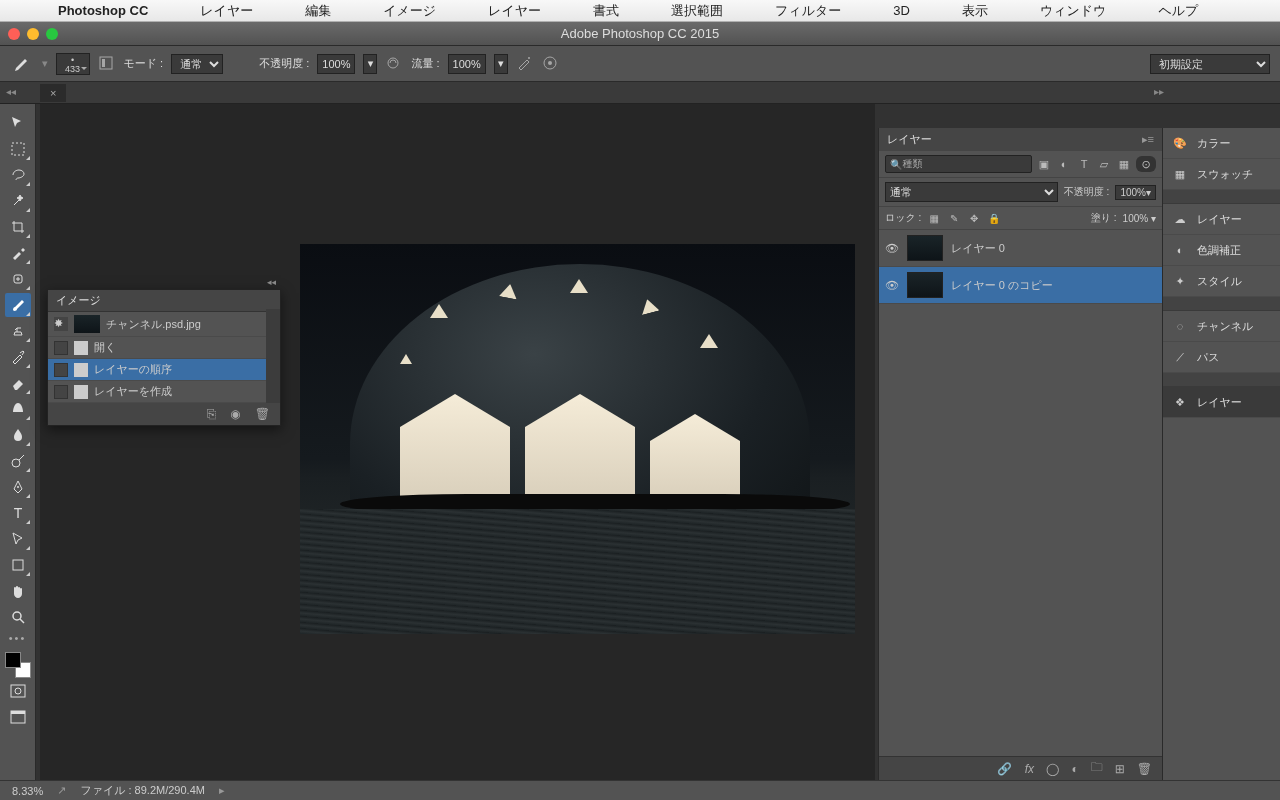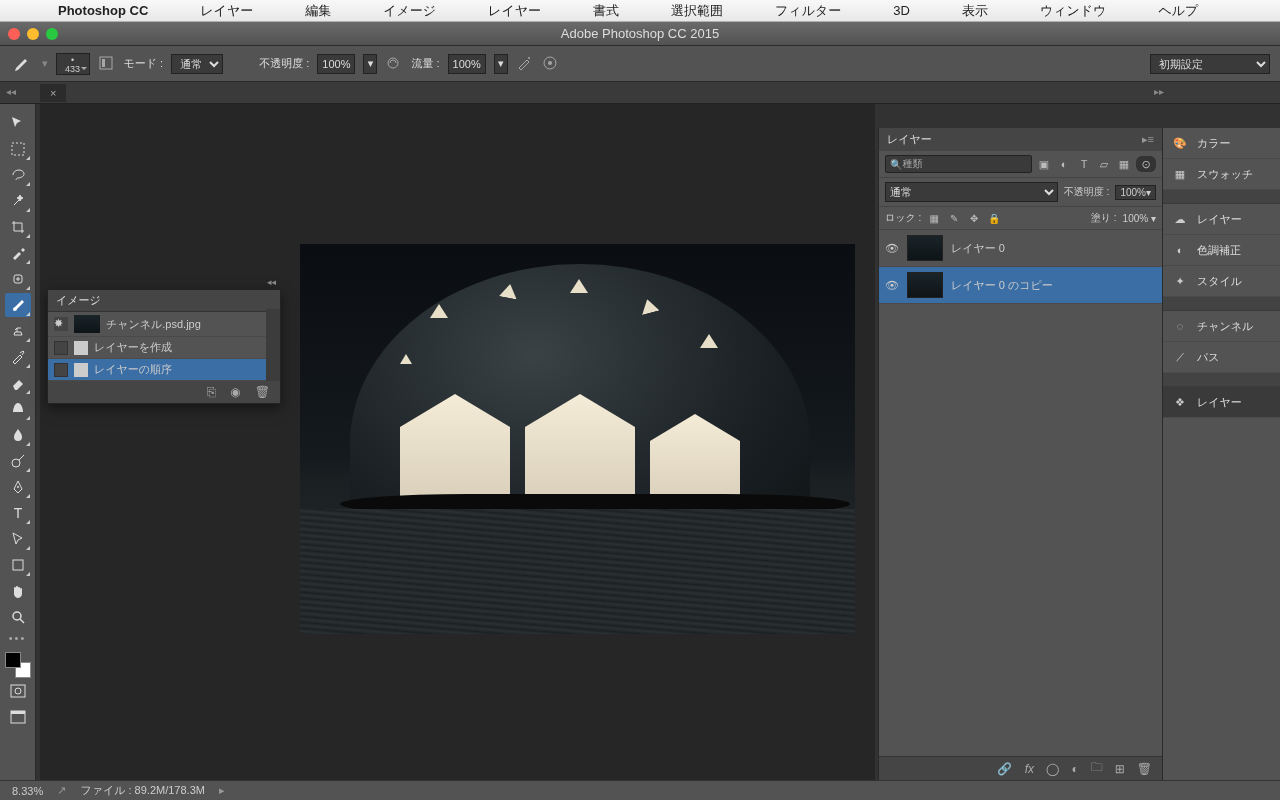--- a/index.html
+++ b/index.html
@@ -394,26 +394,31 @@
         <span>イメージ</span>
       </div>
     <div class="row">
       <span class="chk" style="border:none;">✸</span>
       <span class="thumb"></span>
       <span>チャンネル.psd.jpg</span>
     </div>
     <div class="row">
         <span class="chk"></span>
         <span class="doc-ico"></span>
-        <span>レイヤーを作成</span>
+        <span>開く</span>
       </div>
     <div class="row sel">
         <span class="chk"></span>
         <span class="doc-ico"></span>
         <span>レイヤーの順序</span>
+      </div>
+    <div class="row">
+        <span class="chk"></span>
+        <span class="doc-ico"></span>
+        <span>レイヤーを作成</span>
       </div>
     <div class="scrolltrack"></div>
     <div class="btm">
       <span>⎘</span>
       <span>◉</span>
       <span>🗑</span>
     </div>
   </div>
 
   <div class="layers">
@@ -502,15 +507,15 @@
         <span class="pico">❖</span>
         <span>レイヤー</span>
       </div>
   </div>
 
 </div>
 
 <div class="status">
   <span>8.33%</span>
   <span class="arrow">↗</span>
-  <span>ファイル : 89.2M/178.3M</span>
+  <span>ファイル : 89.2M/290.4M</span>
   <span class="arrow">▸</span>
 </div>
 
 </body></html>

